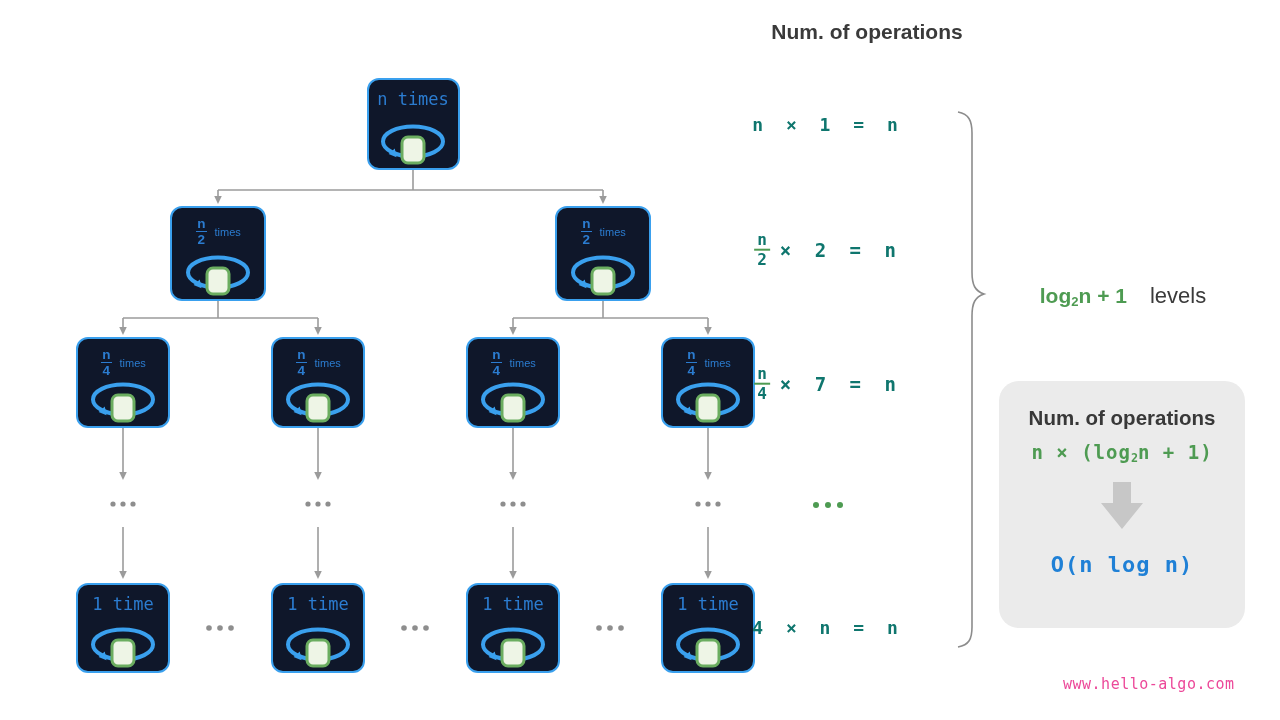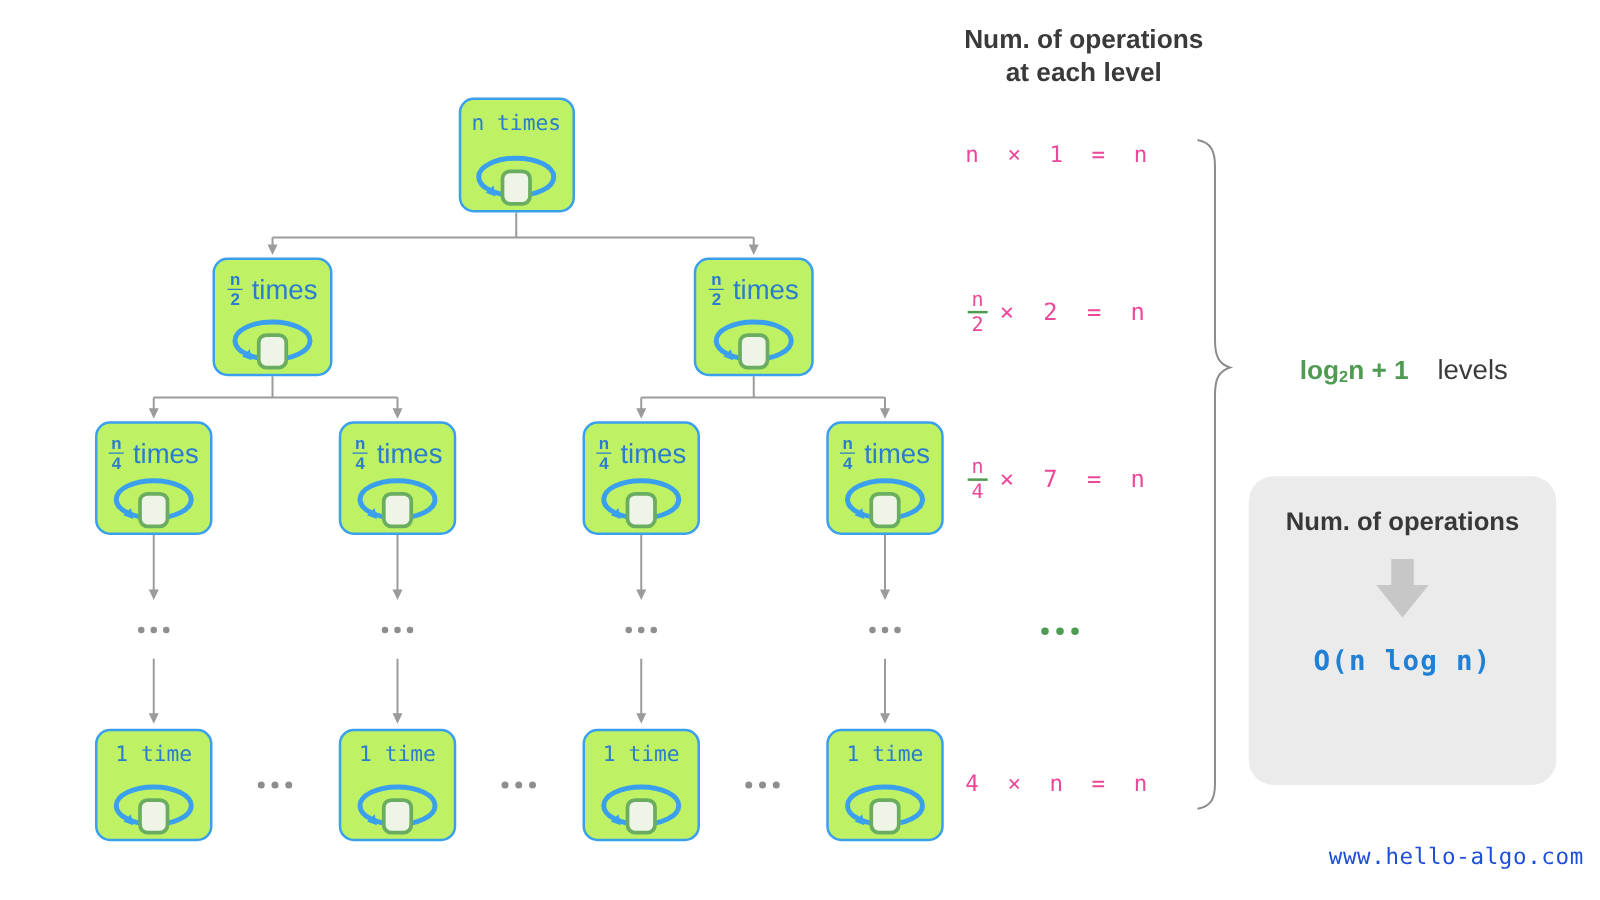--- a/index.html
+++ b/index.html
@@ -1,34 +1,34 @@
 <!DOCTYPE html>
 <html><head>
 <meta charset="utf-8">
 <style>
   html,body { margin:0; padding:0; background:#ffffff; }
   #canvas { position:relative; width:1280px; height:720px; background:#ffffff; overflow:hidden;
             font-family:"Liberation Sans", sans-serif; }
 
   
-  .node { position:absolute; background:#bef264; border:2.5px solid #3AA0EE; border-radius:12px;
+  .node { position:absolute; background:#0f172a; border:2.5px solid #3AA0EE; border-radius:12px;
           box-sizing:border-box; }
   .node-label { position:absolute; top:9px; left:0; right:0; display:flex; justify-content:center;
                 align-items:center; gap:7px; color:#2B7CD0; }
   .mono-label { font-family:"DejaVu Sans Mono", monospace; font-size:17px; }
   .nfrac { display:inline-flex; flex-direction:column; align-items:center; line-height:1.05;
            font-size:13.5px; font-weight:700; }
   .nfrac .num { padding:0 2px; }
   .nfrac .den { border-top:1.8px solid #2B7CD0; padding:1px 2px 0; }
-  .nsuffix { font-size:22px; }
+  .nsuffix { font-size:11px; }
   .loop-svg { position:absolute; left:50%; transform:translateX(-50%); bottom:2px; }
 
   
-  .formula-row { position:absolute; left:848px; transform:translate(-50%,-50%); color:#ec4899;
-                 font-weight:400; white-space:nowrap; display:flex; align-items:center; }
+  .formula-row { position:absolute; left:828px; transform:translate(-50%,-50%); color:#0f766e;
+                 font-weight:700; white-space:nowrap; display:flex; align-items:center; }
   .mono-green { font-family:"DejaVu Sans Mono", monospace; font-size:18px; letter-spacing:6px; }
   .gfrac { display:inline-flex; flex-direction:column; align-items:center; line-height:1.05;
            font-family:"DejaVu Sans Mono", monospace; font-size:16px; margin-right:10px; }
   .gfrac .num { padding:0 3px; }
   .gfrac .den { border-top:2px solid #4E9B52; padding:1px 3px 0; }
   .grest { font-family:"DejaVu Sans Mono", monospace; font-size:19px; letter-spacing:6px; }
   .gdot { width:6px; height:6px; border-radius:50%; background:#4E9B52; margin:0 3px; display:inline-block; }
 
   
   #header-annot { position:absolute; left:736px; top:18px; width:262px; text-align:center;
@@ -44,21 +44,21 @@
                    background:#EBEBEB; border-radius:20px; display:flex; flex-direction:column;
                    align-items:center; box-sizing:border-box; padding-top:25px; }
   .p-title { font-weight:700; font-size:20.5px; color:#383838; }
   .p-formula { margin-top:11px; font-family:"DejaVu Sans Mono", monospace; font-weight:700;
                font-size:19px; color:#4E9B52; letter-spacing:1px; }
   .down-arrow { margin:17px 0 14px; }
   .p-result { margin-top:8px; font-family:"DejaVu Sans Mono", monospace; font-weight:700;
               font-size:22px; color:#1F80D6; letter-spacing:1px; }
 
   #watermark { position:absolute; left:1063px; top:675px; font-family:"DejaVu Sans Mono", monospace;
-               font-size:18px; color:#1d4ed8; letter-spacing:0.5px; }
+               font-size:15px; color:#ec4899; letter-spacing:0.5px; }
 
   svg.layer { position:absolute; left:0; top:0; pointer-events:none; }
 </style>
 </head>
 <body>
 
 <div id="canvas">
 
   <svg class="layer" width="1280" height="720" viewBox="0 0 1280 720">
     <defs>
@@ -250,21 +250,20 @@
         <svg class="loop-svg" width="70" height="42" viewBox="0 0 70 42">
           <ellipse cx="35" cy="17.5" rx="30" ry="15" fill="none" stroke="#3AA0EE" stroke-width="4"></ellipse>
           <polygon points="18.5,33.2 10.6,30.1 16.8,24.4" fill="#3AA0EE"></polygon>
           <rect x="24" y="13" width="22" height="26" rx="6" fill="#EEF5E6" stroke="#6BAD60" stroke-width="3"></rect>
         </svg>
       </div>
     </div>
 
   <div id="header-annot">
     <div>Num. of operations</div>
-    <div>at each level</div>
   </div>
 
   <div id="formula-col">
       <div class="formula-row" style="top: 124px;">
         <span class="mono-green">n × 1 = n</span>
       </div>
       <div class="formula-row" style="top: 250px;">
         <span class="gfrac">
           <span class="num">n</span>
           <span class="den">2</span>
@@ -289,20 +288,21 @@
     </div>
 
   <div id="brace-label">
     <div>
       <span class="brace-math"><span>log</span><span class="sub">2</span><span>n + 1</span></span><span class="brace-suffix">levels</span>
     </div>
   </div>
 
   <div id="summary-panel">
     <div class="p-title">Num. of operations</div>
+    <div class="p-formula"><span>n × (log</span><span class="sub">2</span><span>n + 1)</span></div>
     <svg class="down-arrow" width="46" height="48" viewBox="0 0 46 48">
       <path d="M14 0 h18 v21 h12 L23 47 2 21 h12 z" fill="#C7C7C7"></path>
     </svg>
     <div class="p-result">O(n log n)</div>
   </div>
 
   <div id="watermark">www.hello-algo.com</div>
 </div>
 
 </body></html>

